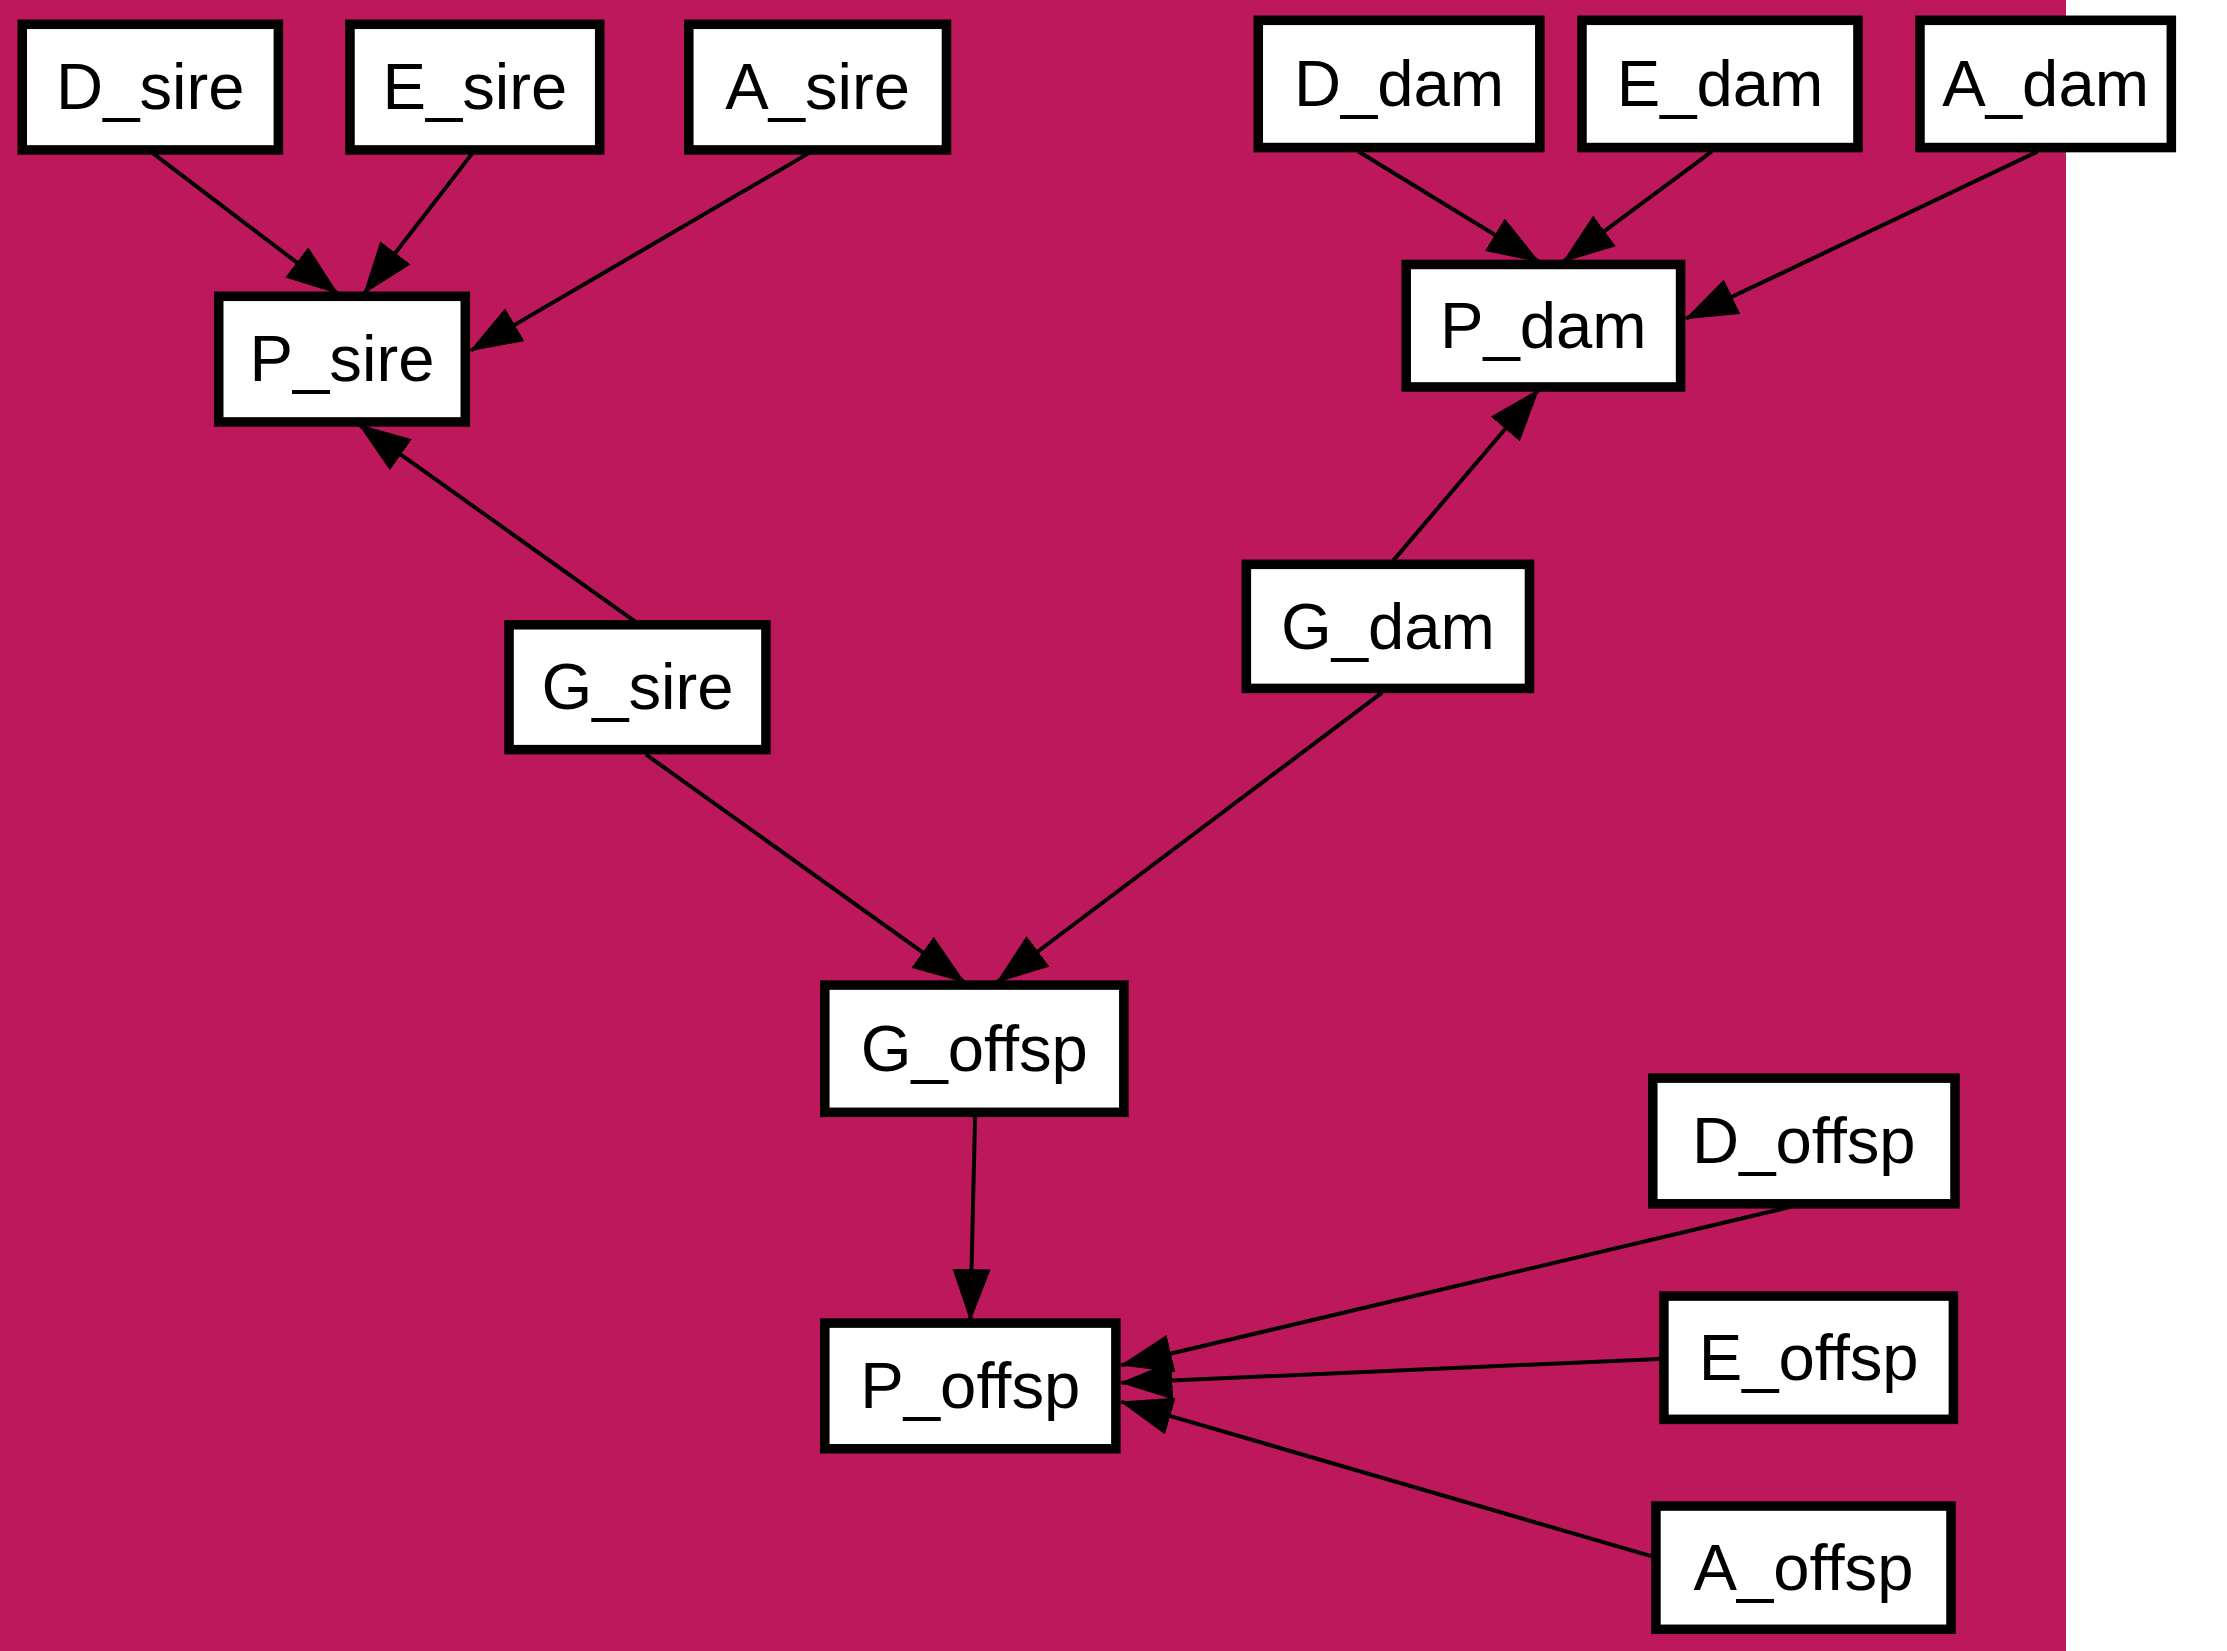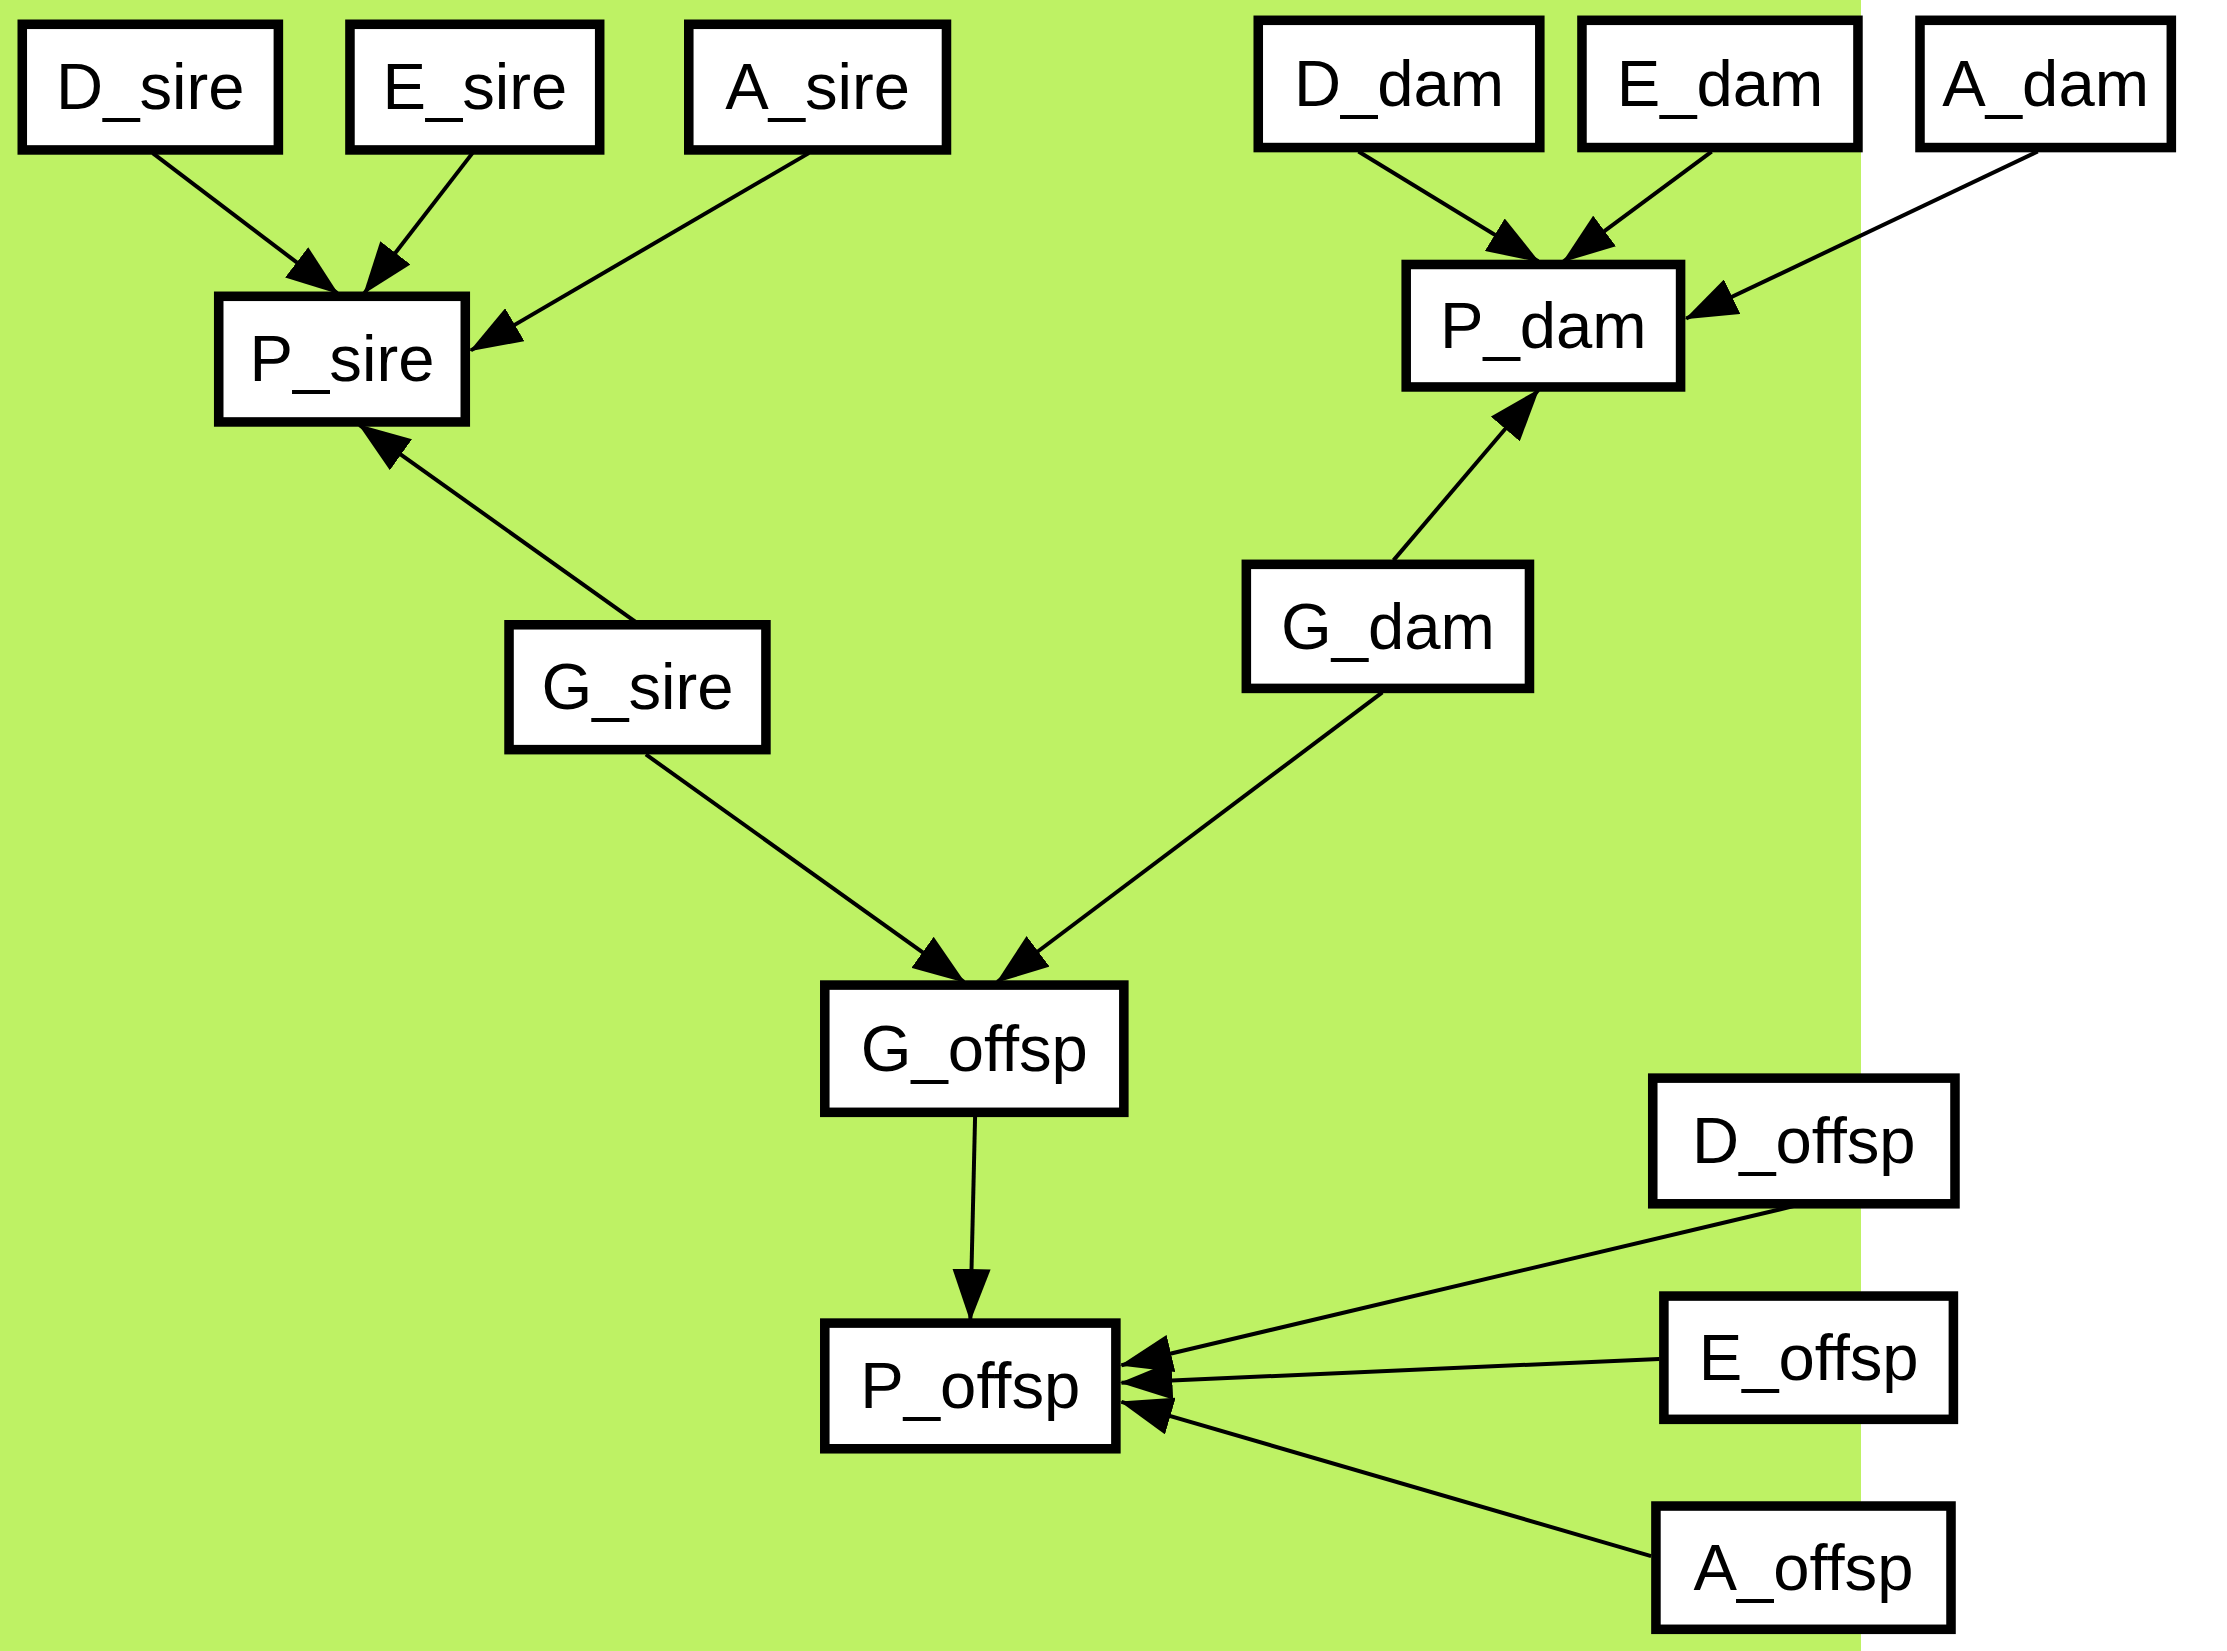--- a/index.html
+++ b/index.html
@@ -5,23 +5,23 @@
   html, body {
     margin: 0;
     padding: 0;
     background: #ffffff;
     width: 2227px;
     height: 1652px;
     font-family: "Liberation Sans", sans-serif;
   }
   #diagram-wrap {
     position: relative;
-    width: 1861px;
+    width: 2066px;
     height: 1652px;
-    background: #bef264;
+    background: #be185d;
   }
   svg {
     display: block;
     width: 2227px;
     height: 1652px;
   }
   .node-box {
     fill: #ffffff;
   }
   .node-label {

